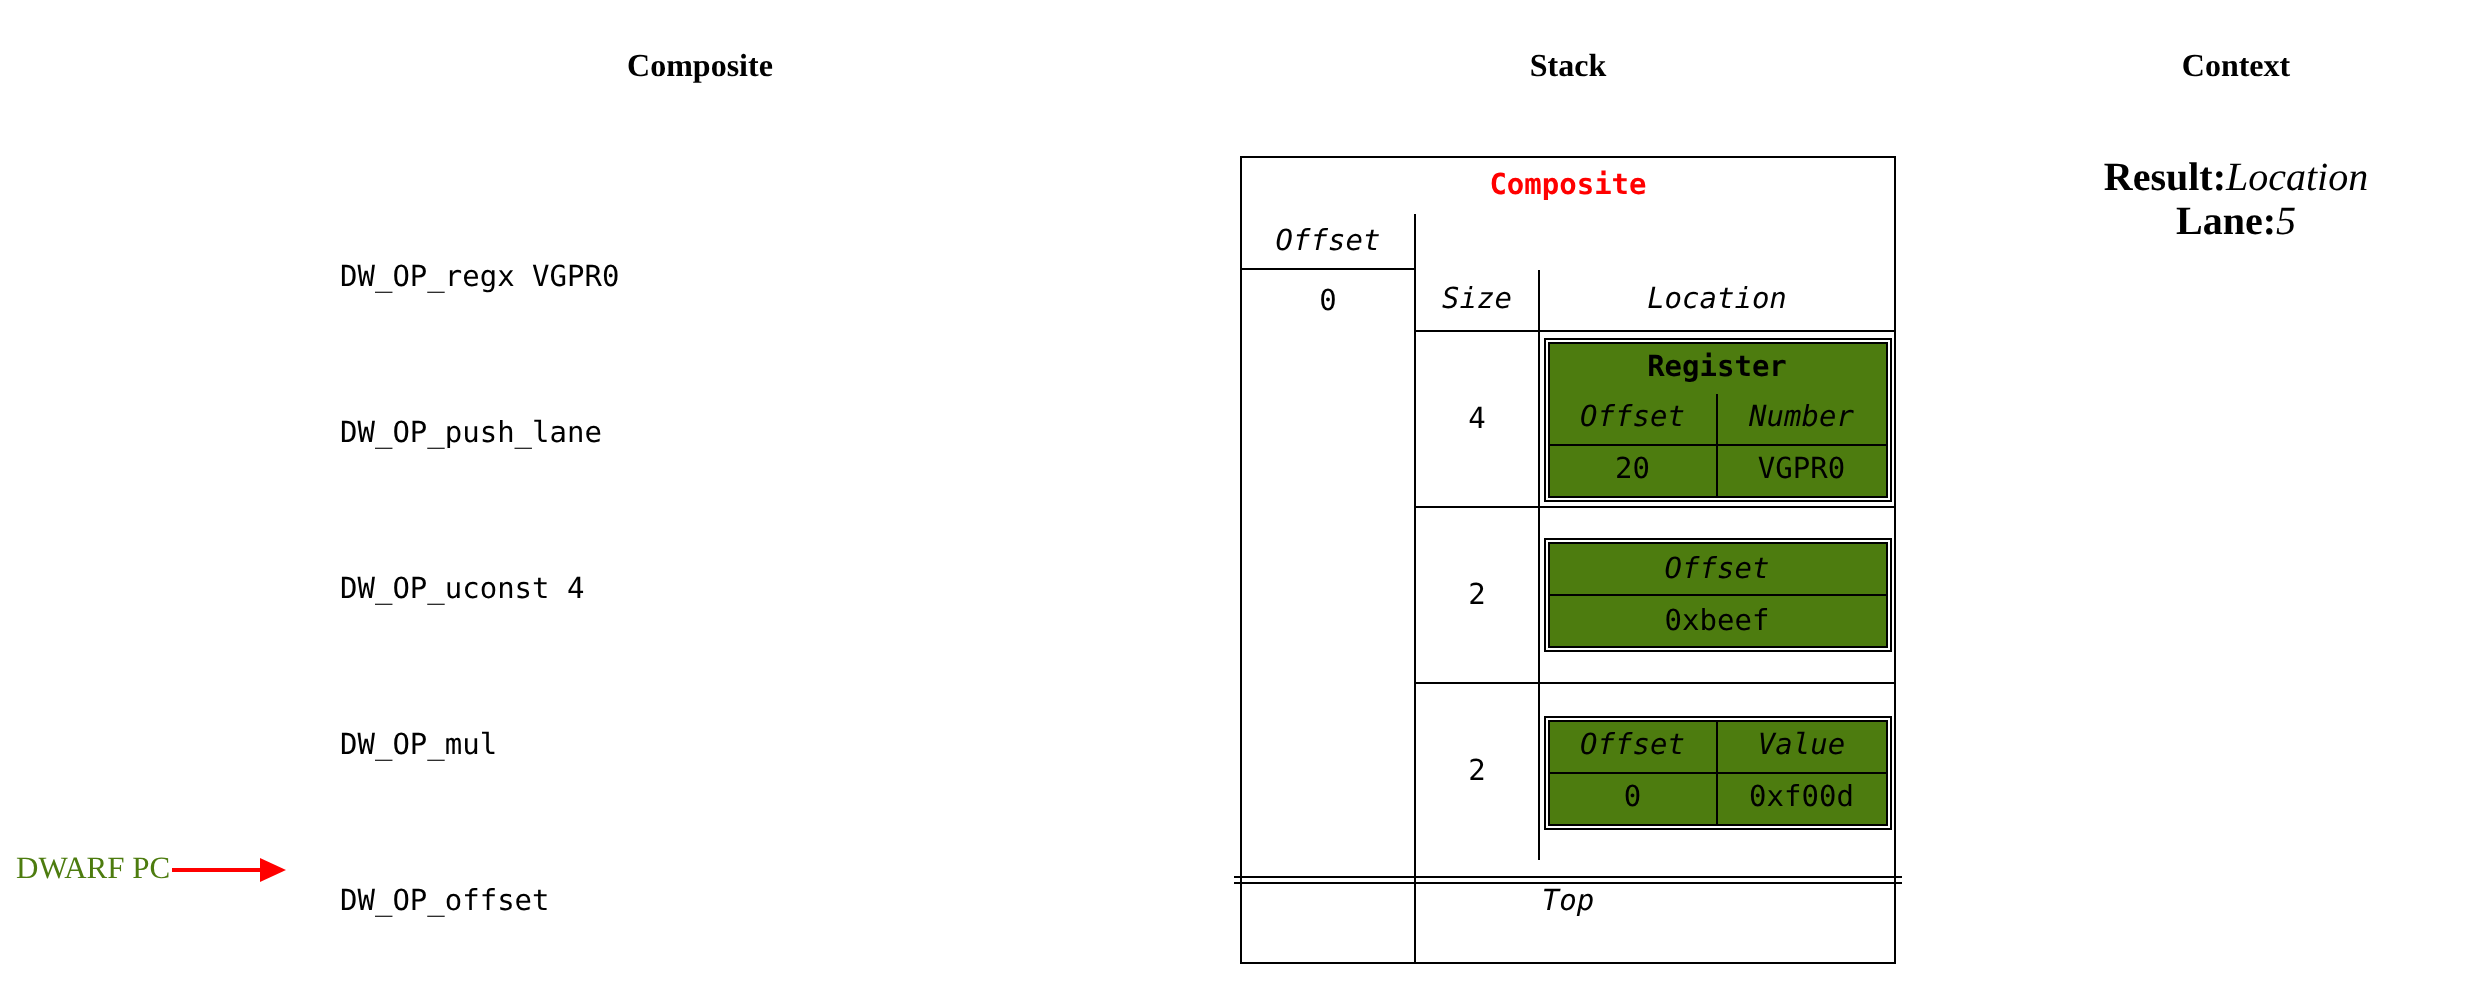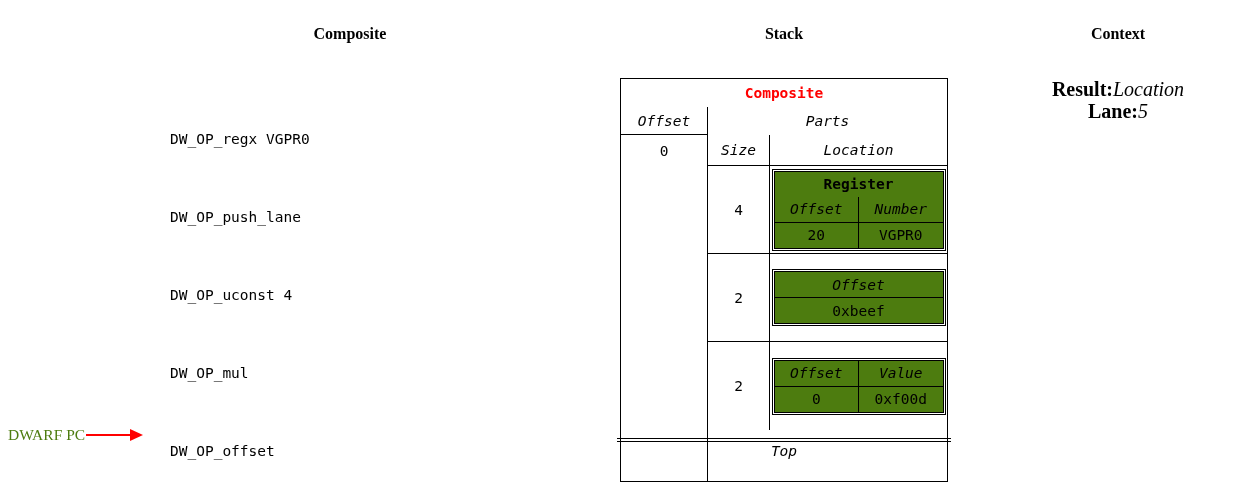--- a/index.html
+++ b/index.html
@@ -315,21 +315,20 @@
 
 <div id="stack-table">
 
   <div id="row-composite">Composite</div>
 
   <div id="offset-col">
     <div class="offset-head mono-italic">Offset</div>
     <div class="offset-value">0</div>
   </div>
 
-  <div id="parts-head" class="mono-italic">Parts</div>
   <div id="size-head" class="mono-italic">Size</div>
   <div id="location-head" class="mono-italic">Location</div>
 
   <div id="parts-body">
 
     <div class="part-row">
       <div class="part-size">4</div>
       <div class="part-location">
         <div class="loc-box">
           <div class="loc-title">Register</div>

